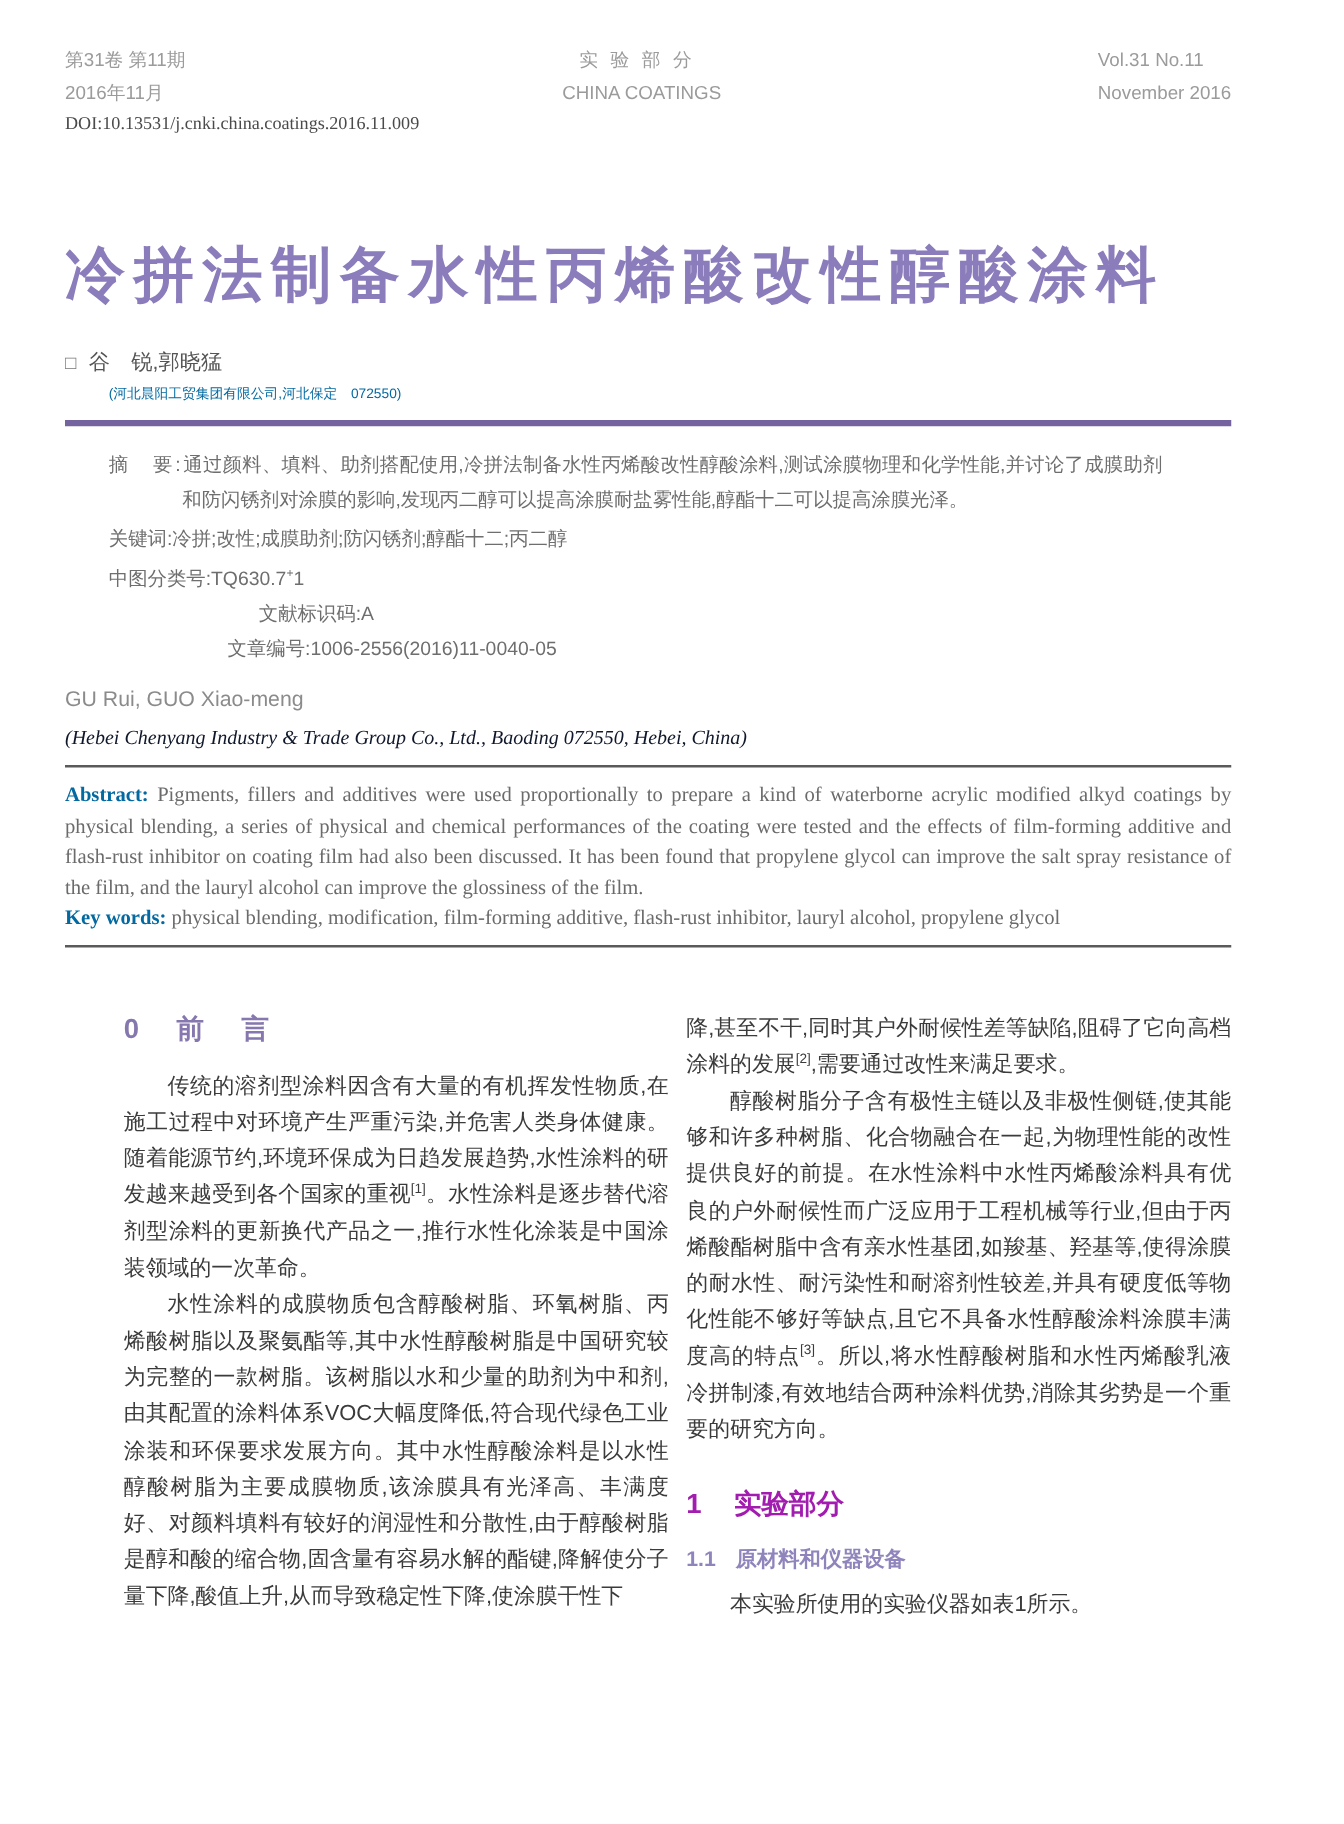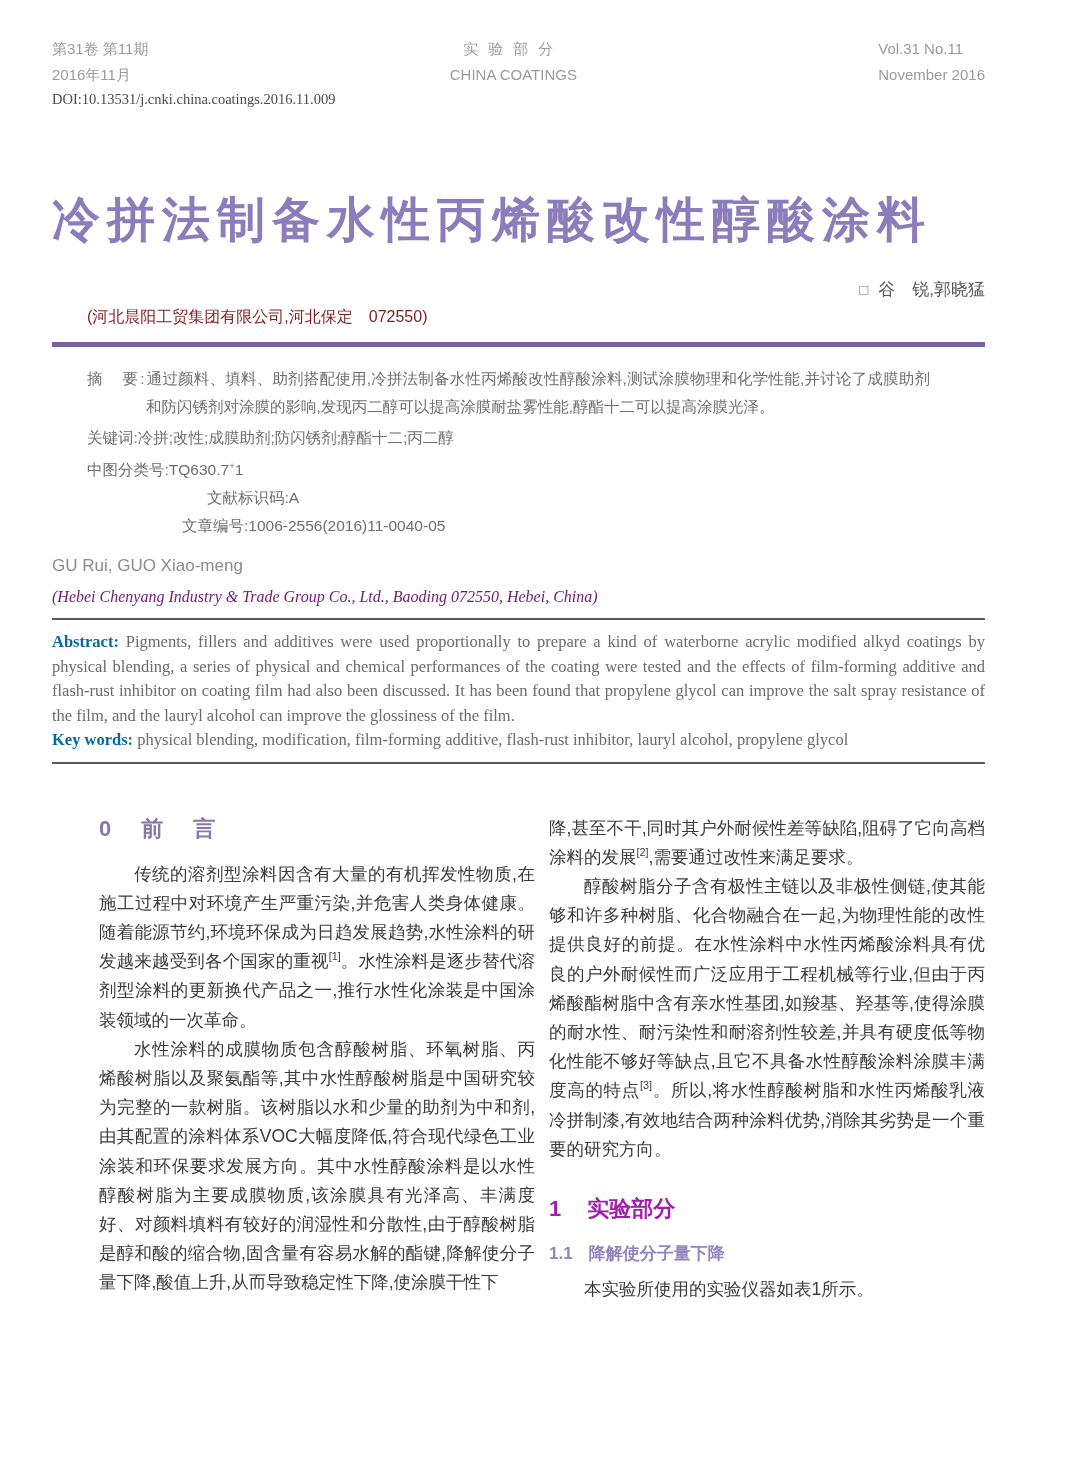--- a/index.html
+++ b/index.html
@@ -21,43 +21,43 @@
   .jheader .col-right { text-align: left; }
   .doi-line { font-family: "Liberation Serif", serif; font-size: 14.5px; color: #4a4a4a; margin-top: 3px; }
 
   
   .title-cn {
     margin-top: 80px;
     font-size: 48px; font-weight: bold;
     color: #8b7cbb; letter-spacing: 7px;
     font-family: "Liberation Sans", sans-serif;
   }
-  .authors-cn { margin-top: 26px; font-size: 17px; color: #555; text-align: right; }
+  .authors-cn { margin-top: 26px; font-size: 17px; color: #555; }
   .authors-cn .bullet { color: #777; margin-right: 10px; font-size: 15px; }
-  .affil-cn { margin-top: 6px; margin-left: 35px; font-size: 16px; color: #7f1d1d; }
+  .affil-cn { margin-top: 6px; margin-left: 35px; font-size: 11px; color: #0369a1; }
   .purple-rule { margin-top: 14px; height: 5px; background: #75639f; width: 100%; }
 
   
   .abs-cn-wrap { margin: 18px 55px 0 35px; color: #6e6e6e; font-size: 15.5px; line-height: 28px; }
   .abs-cn { padding-left: 3.8em; text-indent: -3.8em; text-align: justify; }
   .abs-cn .lbl { letter-spacing: 2px; }
   .kw-cn { margin-top: 3px; }
   .clc-row { margin-top: 4px; display: flex; flex-direction: column; }
   .clc-row .seg2 { margin-left: 120px; }
   .clc-row .seg3 { margin-left: 95px; }
   sup { font-size: 0.62em; vertical-align: super; line-height: 0; }
 
   
   .title-en {
     margin-top: 46px;
     font-size: 33px; font-weight: bold; color: #8b7cbb;
     line-height: 53px; letter-spacing: 0px;
   }
   .authors-en { margin-top: 16px; font-size: 17px; color: #8b8b8b; }
-  .affil-en { margin-top: 12px; font-family: "Liberation Serif", serif; font-style: italic; font-size: 16px; color: #701a75; }
+  .affil-en { margin-top: 12px; font-family: "Liberation Serif", serif; font-style: italic; font-size: 16px; color: #0f172a; }
   .thin-rule { margin-top: 12px; height: 2px; background: #5a5a5a; }
 
   
   .abs-en { margin-top: 10px; font-family: "Liberation Serif", serif; font-size: 16.5px; line-height: 24.5px; color: #6b6b6b; text-align: justify; }
   .abs-en b, .kw-en b { color: #0369a1; }
   .kw-en { font-family: "Liberation Serif", serif; font-size: 16.5px; line-height: 24.5px; color: #6b6b6b; }
   .thin-rule2 { margin-top: 9px; height: 2px; background: #5a5a5a; }
 
   
   .columns { margin-top: 50px; display: flex; gap: 14px; justify-content: flex-end; }
@@ -120,18 +120,18 @@
   <div class="columns">
     <div class="colL">
       <div class="sec-h0">0　前　言</div>
       <p class="body-p indent"><span>传统的溶剂型涂料因含有大量的有机挥发性物质,在施工过程中对环境产生严重污染,并危害人类身体健康。随着能源节约,环境环保成为日趋发展趋势,水性涂料的研发越来越受到各个国家的重视</span><sup>[1]</sup><span>。水性涂料是逐步替代溶剂型涂料的更新换代产品之一,推行水性化涂装是中国涂装领域的一次革命。</span></p>
       <p class="body-p indent">水性涂料的成膜物质包含醇酸树脂、环氧树脂、丙烯酸树脂以及聚氨酯等,其中水性醇酸树脂是中国研究较为完整的一款树脂。该树脂以水和少量的助剂为中和剂,由其配置的涂料体系VOC大幅度降低,符合现代绿色工业涂装和环保要求发展方向。其中水性醇酸涂料是以水性醇酸树脂为主要成膜物质,该涂膜具有光泽高、丰满度好、对颜料填料有较好的润湿性和分散性,由于醇酸树脂是醇和酸的缩合物,固含量有容易水解的酯键,降解使分子量下降,酸值上升,从而导致稳定性下降,使涂膜干性下</p>
     </div>
     <div class="colR">
       <p class="body-p"><span>降,甚至不干,同时其户外耐候性差等缺陷,阻碍了它向高档涂料的发展</span><sup>[2]</sup><span>,需要通过改性来满足要求。</span></p>
       <p class="body-p indent"><span>醇酸树脂分子含有极性主链以及非极性侧链,使其能够和许多种树脂、化合物融合在一起,为物理性能的改性提供良好的前提。在水性涂料中水性丙烯酸涂料具有优良的户外耐候性而广泛应用于工程机械等行业,但由于丙烯酸酯树脂中含有亲水性基团,如羧基、羟基等,使得涂膜的耐水性、耐污染性和耐溶剂性较差,并具有硬度低等物化性能不够好等缺点,且它不具备水性醇酸涂料涂膜丰满度高的特点</span><sup>[3]</sup><span>。所以,将水性醇酸树脂和水性丙烯酸乳液冷拼制漆,有效地结合两种涂料优势,消除其劣势是一个重要的研究方向。</span></p>
       <div class="sec-h1"><span class="num">1</span><span>实验部分</span></div>
-      <div class="sec-h11"><span class="num">1.1</span><span>降解使分子量下降</span></div>
+      <div class="sec-h11"><span class="num">1.1</span><span>原材料和仪器设备</span></div>
       <p class="body-p indent last">本实验所使用的实验仪器如表1所示。</p>
     </div>
   </div>
 
 </div>
 
 </body></html>

